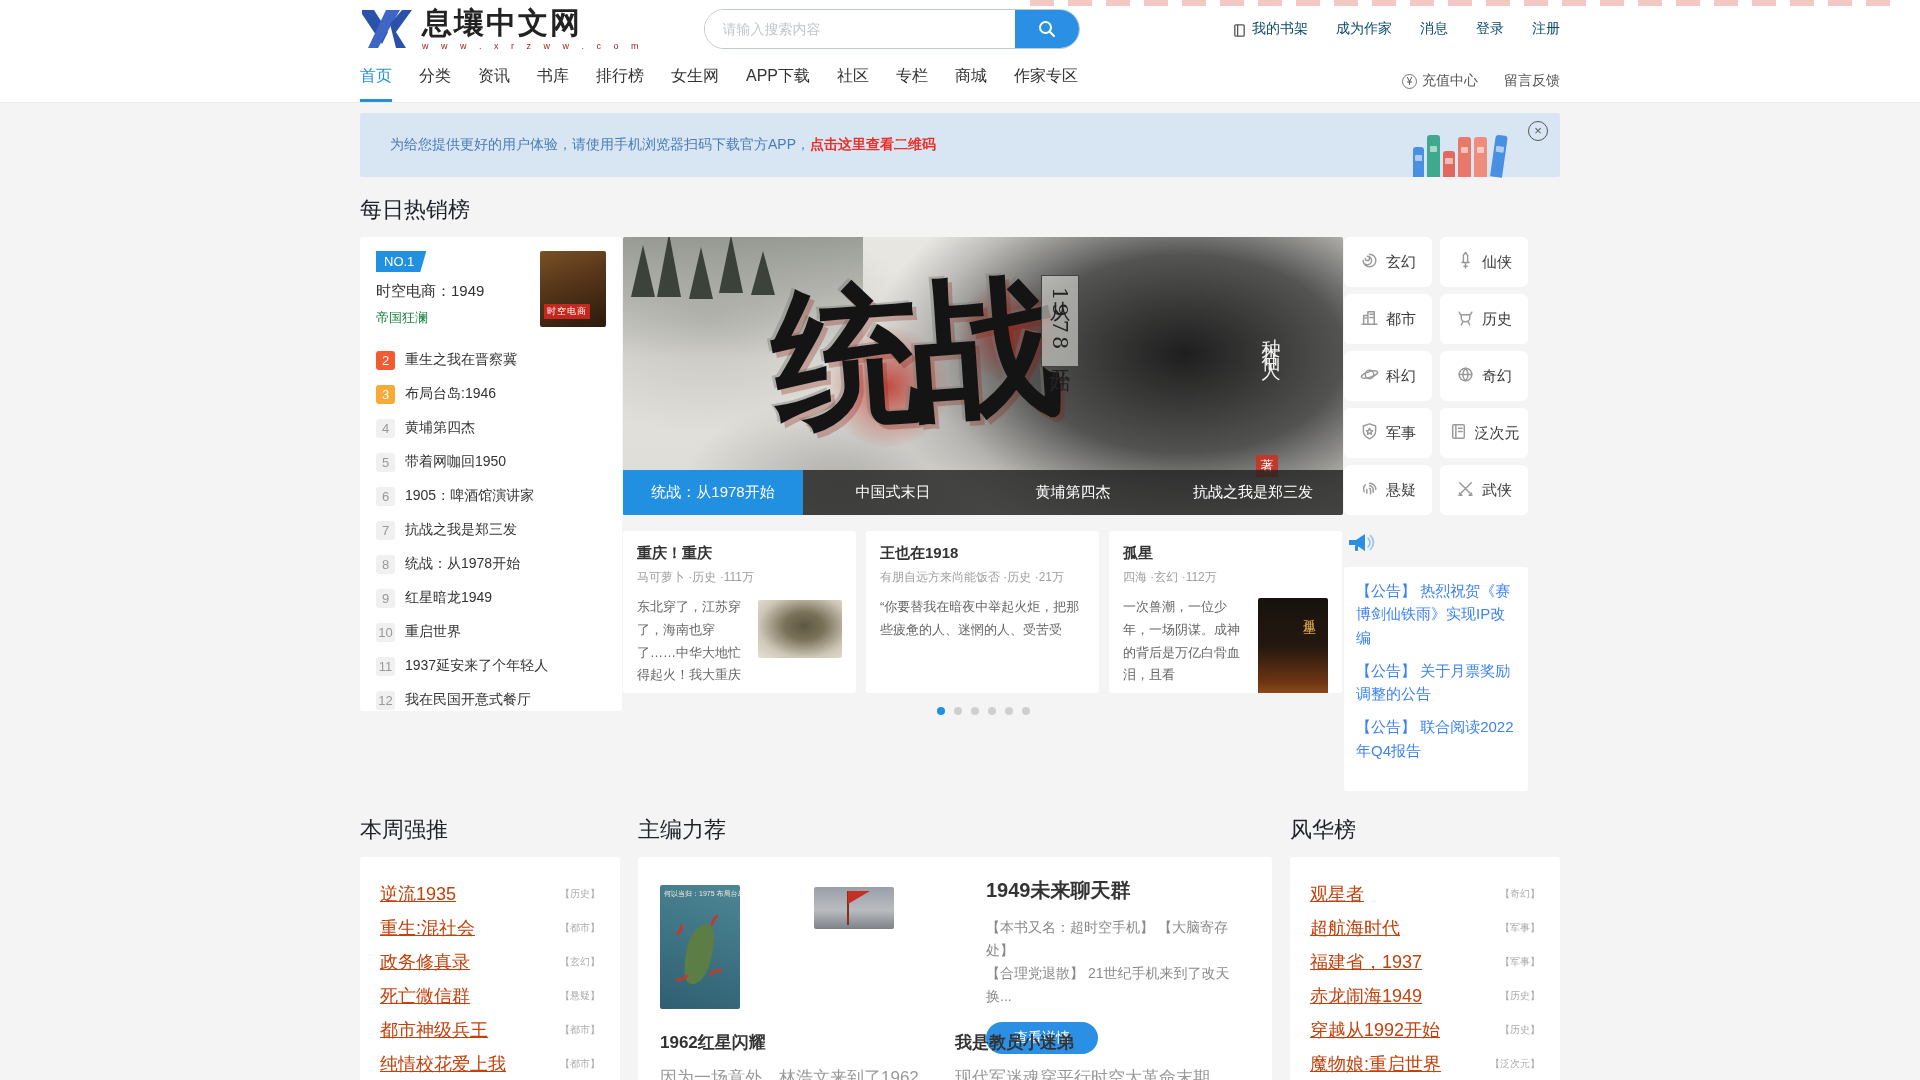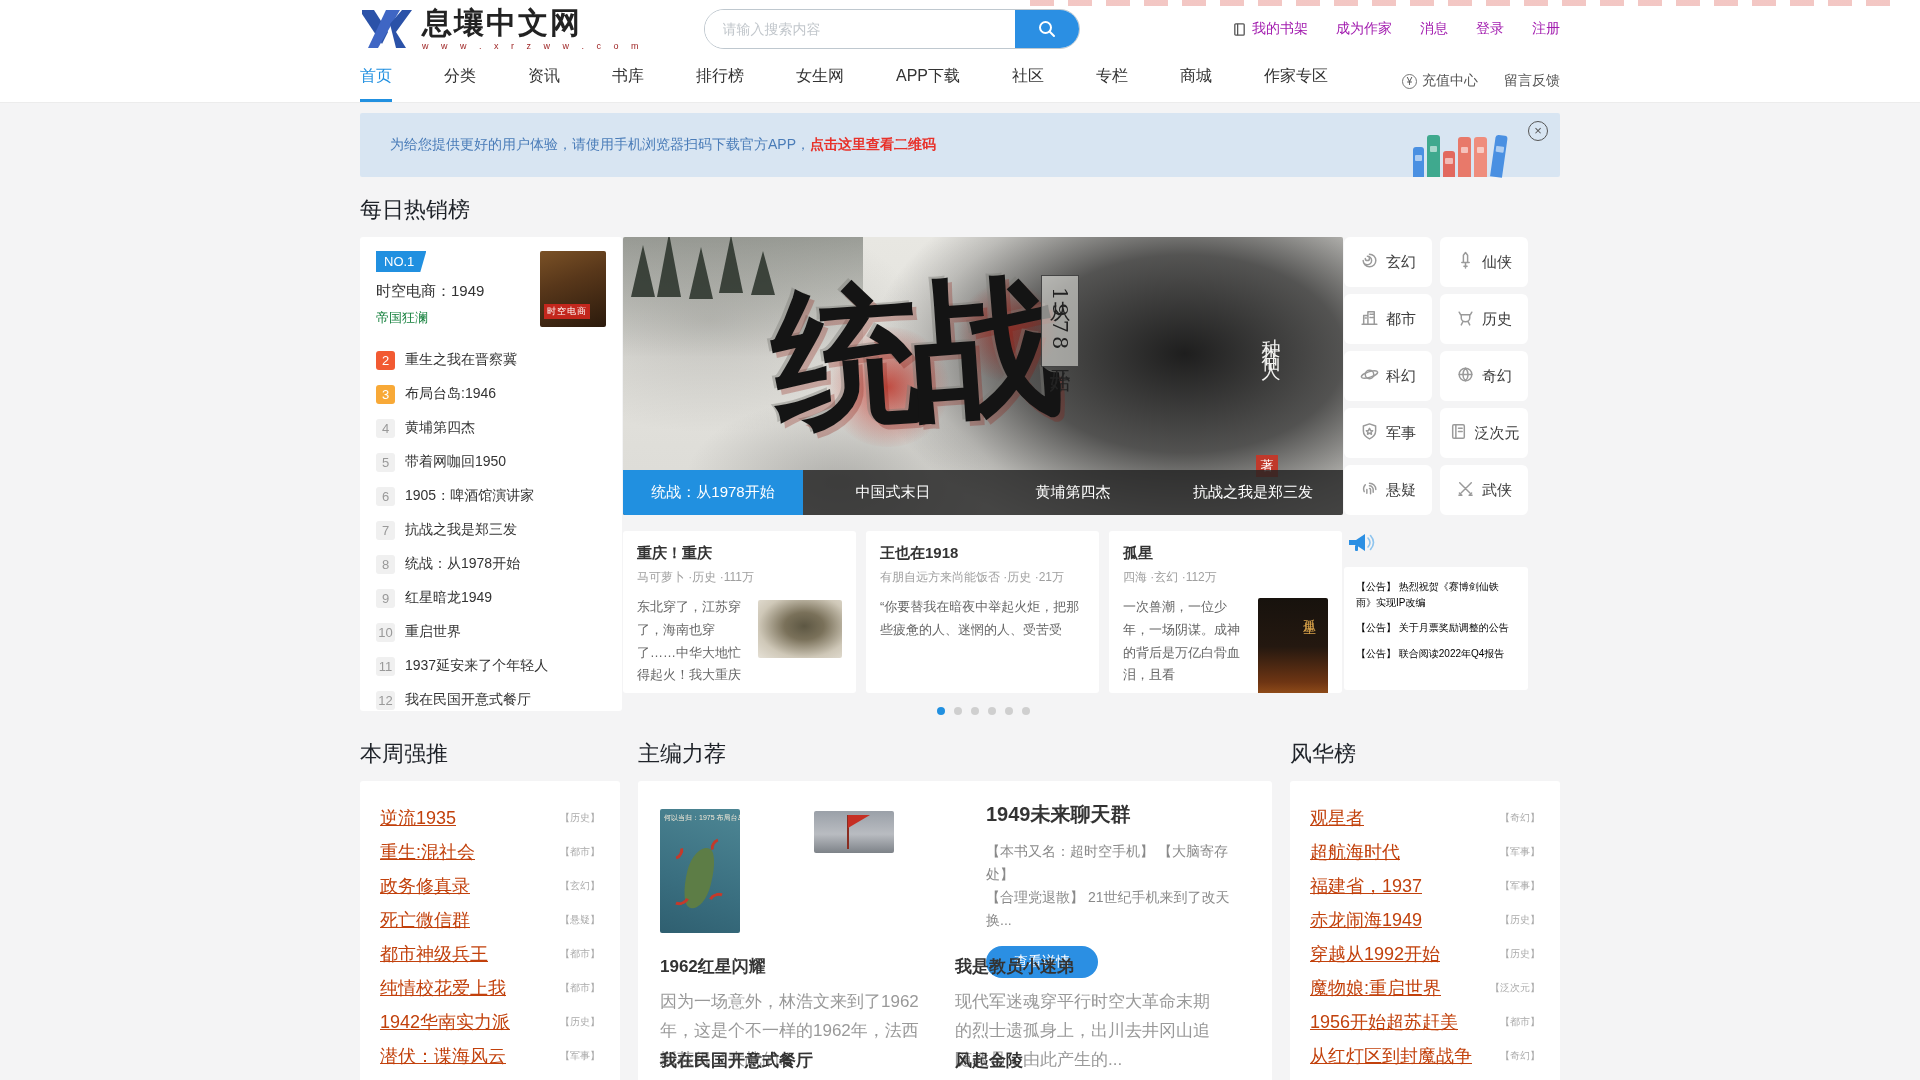--- a/index.html
+++ b/index.html
@@ -14,23 +14,23 @@
   .logo-text { display:flex; flex-direction:column; line-height:1; }
   .logo-title { font-size:30px; font-weight:bold; color:#222; letter-spacing:2px; }
   .logo-url { font-size:9px; color:#9b1d1d; letter-spacing:5px; margin-top:4px; }
   .search-wrap { margin-left:60px; display:flex; width:376px; height:40px;
     border:1px solid #bfc8cf; border-radius:22px; overflow:hidden; background:#fff; }
   .search-input { flex:1; border:none; outline:none; padding:0 18px; font-size:14px; color:#333; }
   .search-input::placeholder { color:#c2c7cc; }
   .search-btn { width:64px; background:#2b8fe3; border:none; cursor:pointer;
     display:flex; align-items:center; justify-content:center; }
   .topbar-links { margin-left:auto; display:flex; align-items:center; gap:28px; font-size:14px; color:#333; }
-  .topbar-links a { color:#a21caf; text-decoration:none; cursor:pointer; display:flex; align-items:center; gap:5px; }
+  .topbar-links a { color:#0c4a6e; text-decoration:none; cursor:pointer; display:flex; align-items:flex-end; gap:5px; }
   .hdr-row2 { display:flex; align-items:flex-end; height:44px; }
-  .main-nav { display:flex; gap:52px; font-size:16px;justify-content:flex-end; }
+  .main-nav { display:flex; gap:27px; font-size:16px;justify-content:flex-end; }
   .nav-item { color:#333; text-decoration:none; padding-bottom:12px; cursor:pointer; border-bottom:3px solid transparent; }
   .nav-item.active { color:#2190e0; border-bottom-color:#2190e0; }
   .nav-right { margin-left:auto; display:flex; gap:26px; font-size:14px; color:#555; padding-bottom:12px; }
   .nav-right a { color:#555; text-decoration:none; cursor:pointer; display:flex; align-items:center; gap:5px; }
   .yen-circle { width:15px; height:15px; border:1px solid #777; border-radius:50%;
     font-size:10px; display:inline-flex; align-items:center; justify-content:center; color:#555; }
   .top-red-dashes { position:absolute; left:1030px; top:0; width:868px; height:6px;
     background:repeating-linear-gradient(90deg, rgba(215,70,60,.30) 0 24px, transparent 24px 38px); }
 
   
@@ -113,21 +113,21 @@
   .dot { width:8px; height:8px; border-radius:50%; background:#cfcfcf; cursor:pointer; }
   .dot.active { background:#2190e0; }
 
   
   .cat-grid { display:grid; grid-template-columns:88px 88px; gap:7px 8px; }
   .cat-btn { height:50px; background:#fff; border-radius:6px; display:flex; align-items:center; justify-content:center;
     gap:7px; font-size:15px; color:#3c3c3c; cursor:pointer; }
   .cat-btn svg { flex:none; }
   .announce-icon { margin:16px 0 8px 2px; }
   .announce-card { background:#fff; border-radius:3px; padding:12px 12px; }
-  .announce-item { font-size:10px; color:#000000; line-height:1.55; margin-bottom:10px; cursor:pointer; }
+  .announce-item { font-size:15px; color:#3b82f6; line-height:1.55; margin-bottom:10px; cursor:pointer; }
   .announce-item:last-child { margin-bottom:17px; }
 
   
   .grid2 { display:grid; grid-template-columns:260px 634px 270px; column-gap:18px; }
   .panel { background:#fff; border-radius:3px; }
   .book-list { padding:20px 20px; }
   .bl-row { display:flex; justify-content:space-between; align-items:center; height:34px; cursor:pointer; }
   .bl-title { font-size:18px; color:#c2410c; white-space:nowrap; overflow:hidden;text-decoration:underline; }
   .bl-tag { font-size:10px; color:#ababab; flex:none; }
 

